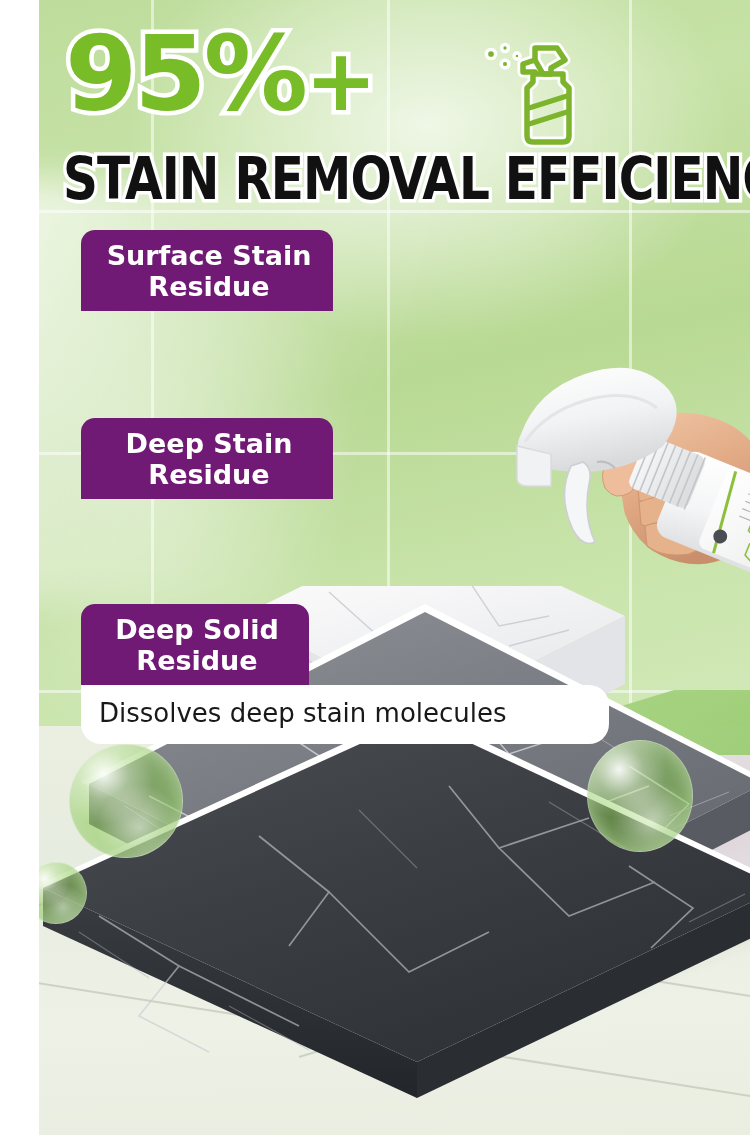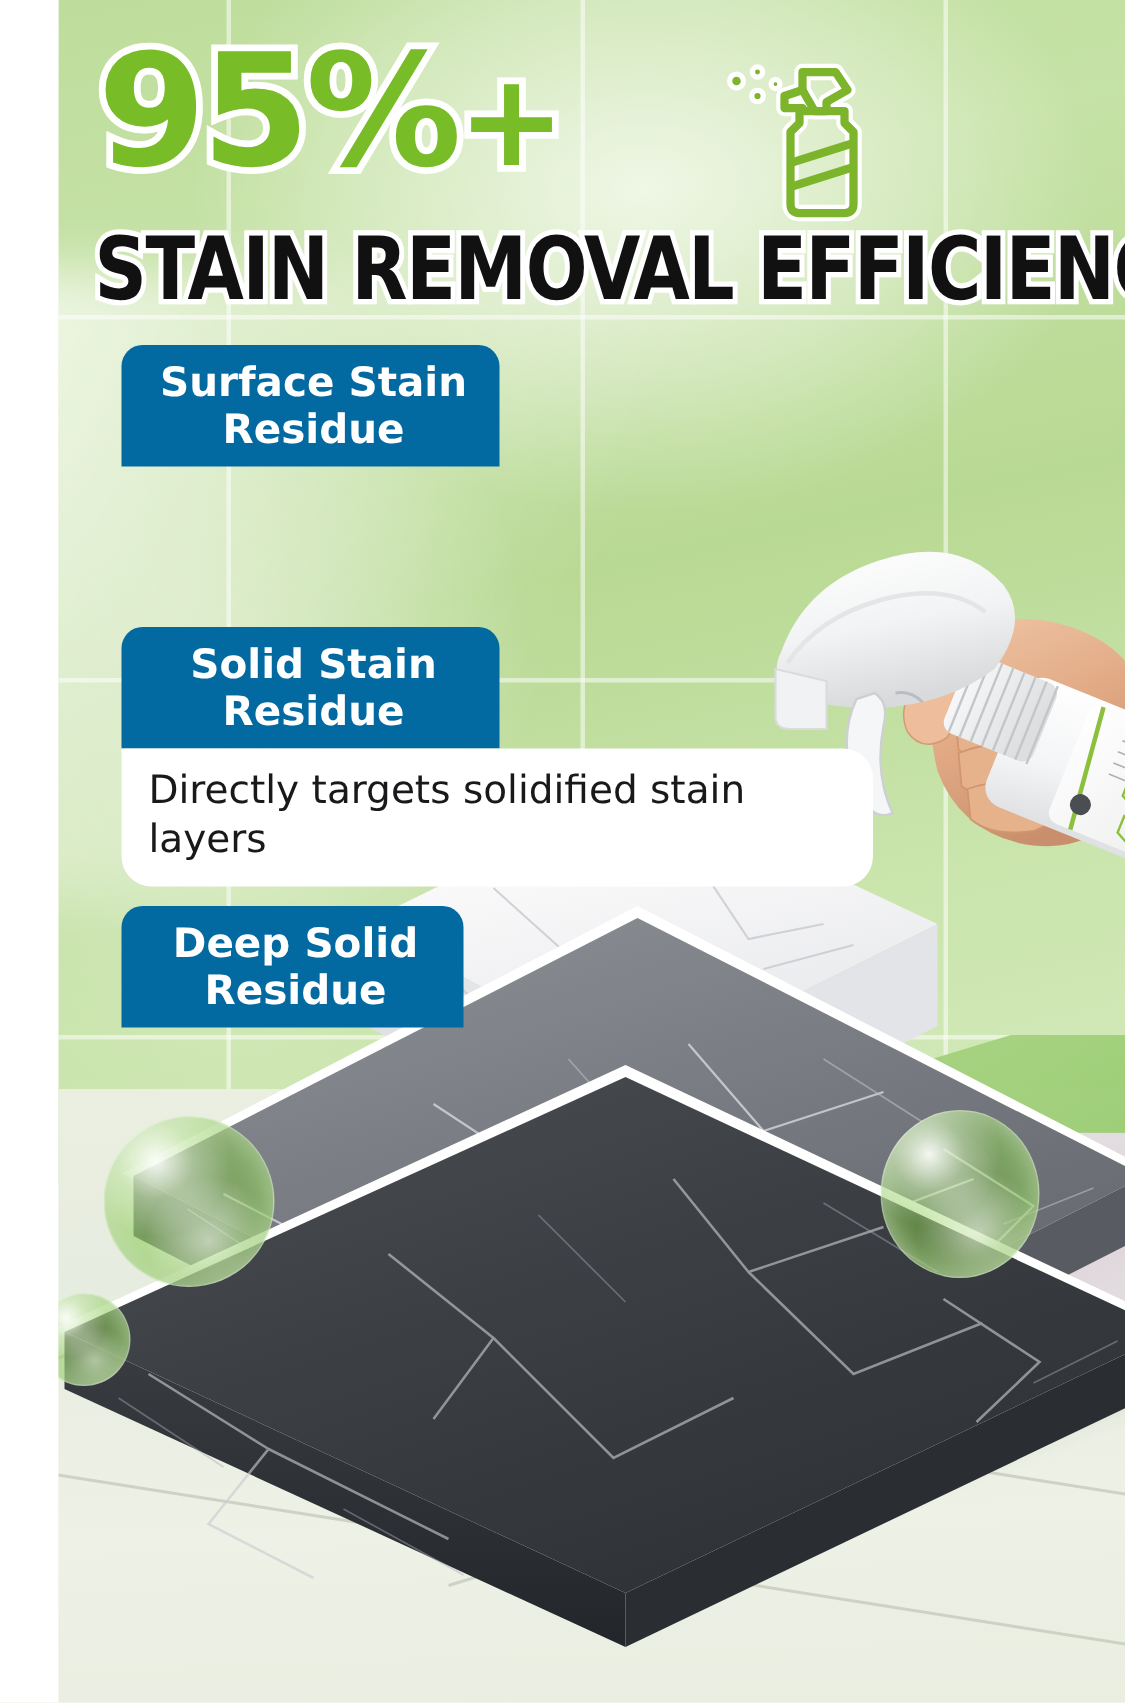--- a/index.html
+++ b/index.html
@@ -142,21 +142,21 @@
   }
   .spray-icon svg { display: block; width: 100%; height: 100%; }
 
   
   .feature {
     position: absolute;
   }
   .feature-tag {
     position: relative;
     display: inline-block;
-    background: #0369a1;
+    background: #701a75;
     border-radius: 14px 14px 0 0;
     color: #ffffff;
     font-family: "DejaVu Sans", sans-serif;
     font-weight: 700;
     font-size: 27px;
     line-height: 1.16;
     text-align: center;
     padding: 10px 16px 8px 20px;
     white-space: pre-line;
   }
@@ -458,23 +458,23 @@
       <path d="M86 112 Q96 110 104 118" fill="none" stroke="#b9bcc0" stroke-width="2"></path>
     </svg>
   </div>
 
   <div class="feature" id="f1">
     <div class="feature-tag">Surface Stain
 Residue</div>
   </div>
 
   <div class="feature" id="f2">
-    <div class="feature-tag">Solid Stain
+    <div class="feature-tag">Deep Stain
 Residue</div>
-    <div class="feature-body">Directly targets solidified stain layers</div>
   </div>
 
   <div class="feature" id="f3">
     <div class="feature-tag">Deep Solid
 Residue</div>
+    <div class="feature-body">Dissolves deep stain molecules</div>
   </div>
 
 </div>
 
 </body></html>

